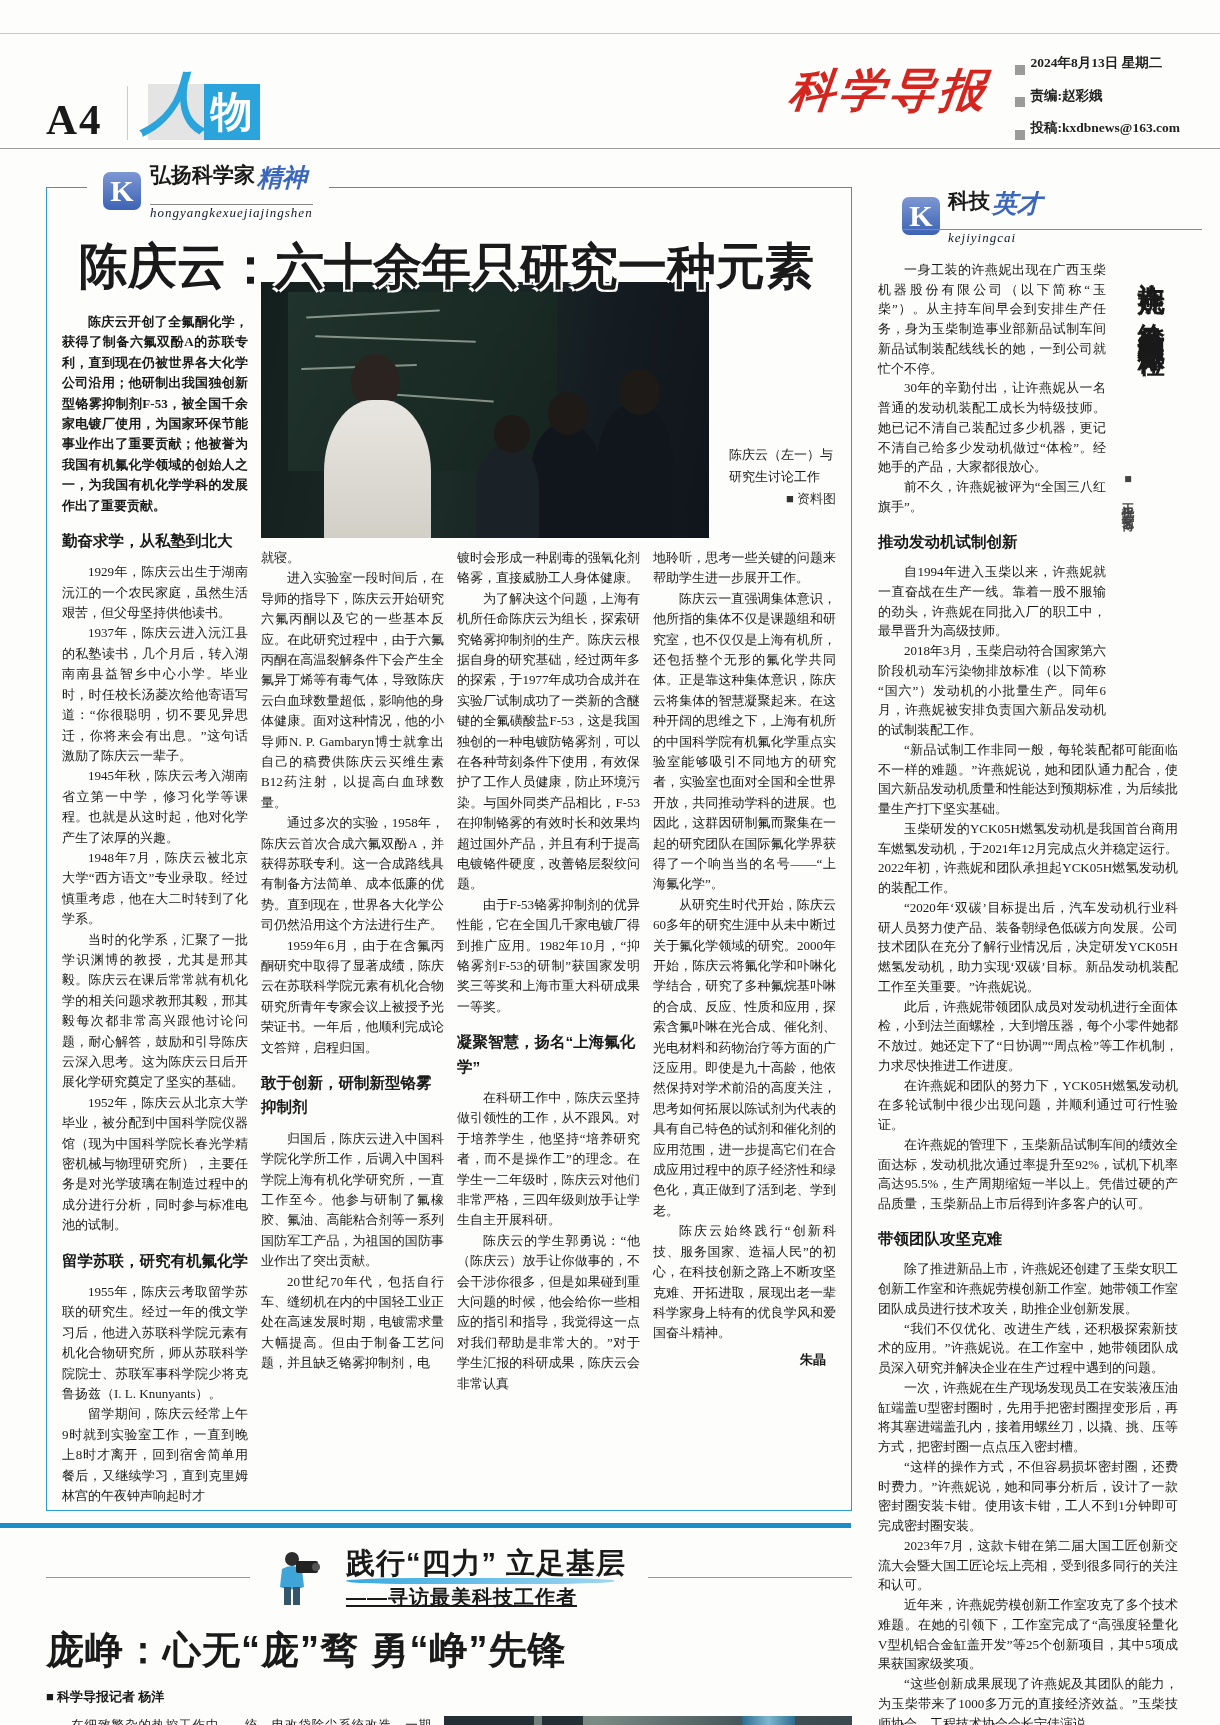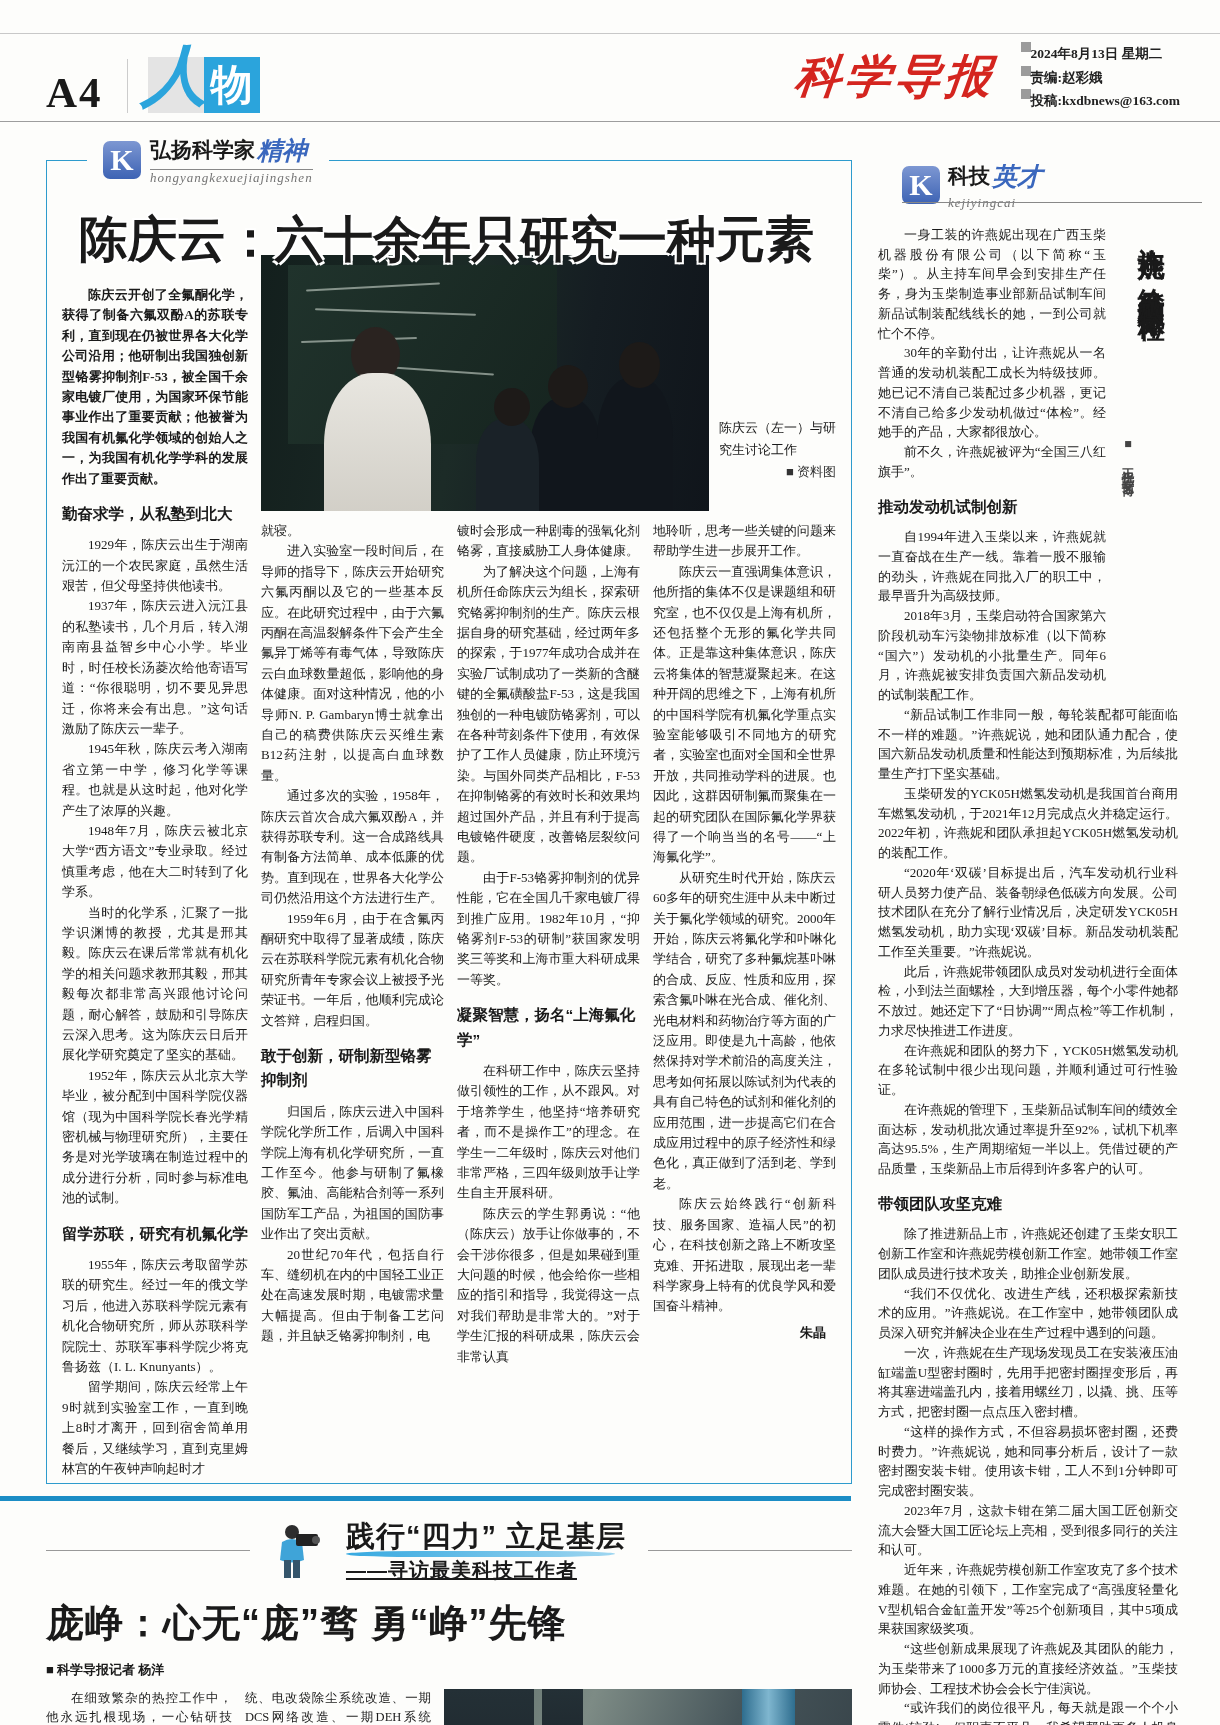--- a/index.html
+++ b/index.html
@@ -15,47 +15,47 @@
   .sec-logo{display:flex;align-items:flex-end;}
   .sec-ren{width:56px;height:56px;background:#e4e4e4;position:relative;}
   .sec-ren span{position:absolute;left:-6px;top:-14px;font-size:66px;line-height:1;
       color:#2ba4dc;font-style:italic;font-weight:bold;font-family:"Liberation Serif",serif;}
   .sec-wu{width:56px;height:56px;background:#2ba4dc;color:#fff;display:flex;
       align-items:center;justify-content:center;font-size:42px;font-weight:bold;}
   .h-right{display:flex;align-items:center;gap:26px;}
   .masthead{color:#d4251f;font-size:46px;font-weight:900;font-style:italic;
       letter-spacing:4px;line-height:1;transform:skewX(-6deg);}
   .pub-info{font-size:13.5px;font-weight:bold;color:#222;line-height:1.75;}
-  .pub-info .row{display:flex;align-items:flex-start;}
+  .pub-info .row{display:flex;align-items:flex-end;gap:6px;margin-top:9px;}
   .sq{display:inline-block;width:10px;height:10px;background:#9b9b9b;flex:none;}
   .header-rule{height:1px;background:#9d9d9d;margin:0;}
   
   .main{display:flex;gap:26px;padding:0 42px 0 46px;margin-top:38px;align-items:flex-start;}
   .left{width:806px;flex:none;}
   .right{flex:1;min-width:0;}
   
   .box1{border:1.5px solid #2e9bcd;position:relative;padding:24px 15px 4px;}
   .badge1{position:absolute;top:-27px;left:40px;background:#fdfdfb;padding:0 16px;
           display:flex;align-items:center;gap:9px;}
   .klogo{width:38px;height:38px;border-radius:7px;flex:none;
       background:linear-gradient(180deg,#7d97d2,#3d63b4);color:#fff;display:flex;
       align-items:center;justify-content:center;font-size:30px;font-weight:900;
       font-family:"Liberation Serif",serif;}
   .b-txt{display:flex;flex-direction:column;}
-  .b-row1{display:flex;align-items:center;border-bottom:1px solid #888;padding-bottom:2px;}
+  .b-row1{display:flex;align-items:flex-start;border-bottom:1px solid #888;padding-bottom:10px;}
   .b-title{font-size:21px;font-weight:bold;font-family:"Liberation Sans",sans-serif;}
   .b-script{font-size:25px;font-weight:bold;font-style:italic;color:#3a67bd;margin-left:2px;}
-  .b-pinyin{font-size:13px;font-style:italic;color:#737373;letter-spacing:1px;}
+  .b-pinyin{font-size:13px;font-style:italic;color:#0f172a;letter-spacing:1px;}
   .headline1{position:relative;z-index:3;font-family:"Liberation Sans","DejaVu Sans",sans-serif;
       font-weight:900;font-size:49px;letter-spacing:0;white-space:nowrap;margin:22px 17px 0;
       text-shadow:-2px -2px 0 #fff,2px -2px 0 #fff,-2px 2px 0 #fff,2px 2px 0 #fff;}
   .a1-body{display:flex;gap:13px;margin-top:12px;font-size:13px;line-height:1.57;}
   .a1-col1{width:186px;flex:none;}
   .a1-right{flex:1;min-width:0;}
-  .a1-photo-row{display:flex;gap:10px;margin-top:-30px;}
+  .a1-photo-row{display:flex;gap:20px;margin-top:-30px;}
   .photo1{width:448px;height:256px;flex:none;position:relative;overflow:hidden;
       background:linear-gradient(100deg,#131f1d 0%,#1c2b27 45%,#151d22 70%,#10151b 100%);}
   .blackboard{position:absolute;left:6%;top:4%;width:60%;height:70%;
       background:linear-gradient(120deg,#20332c,#16241f);}
   .chalk{position:absolute;background:rgba(220,230,220,.55);height:2px;border-radius:2px;}
   .p1-shirt{position:absolute;left:14%;bottom:-8%;width:24%;height:62%;border-radius:45% 45% 0 0;
       background:linear-gradient(#e8e6e0,#cfccc4);}
   .p1-head{position:absolute;left:20%;bottom:50%;width:11%;height:22%;border-radius:50%;
       background:#2a2320;}
   .p1-stu{position:absolute;border-radius:42% 42% 0 0;background:#11161c;}

